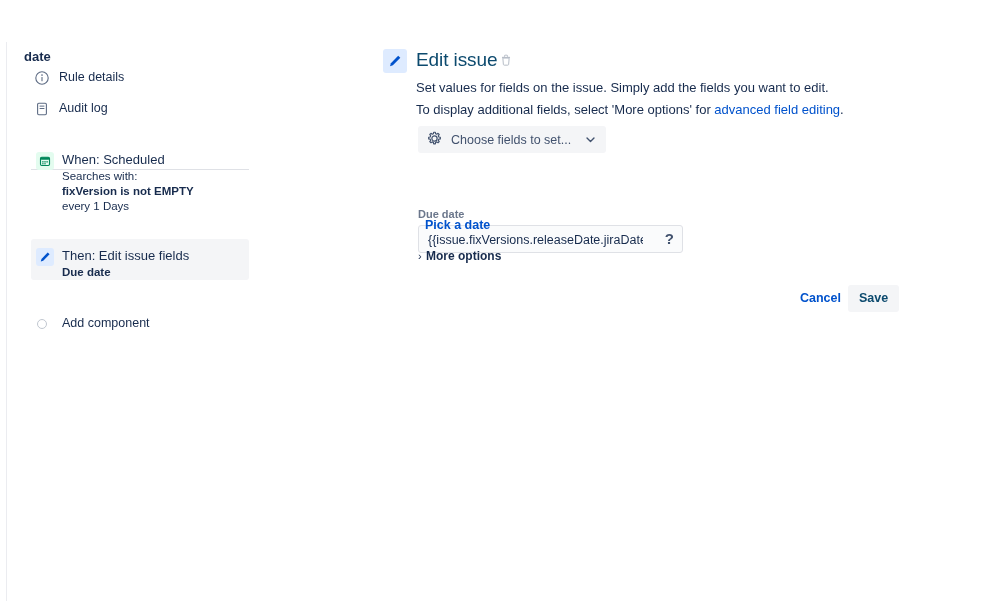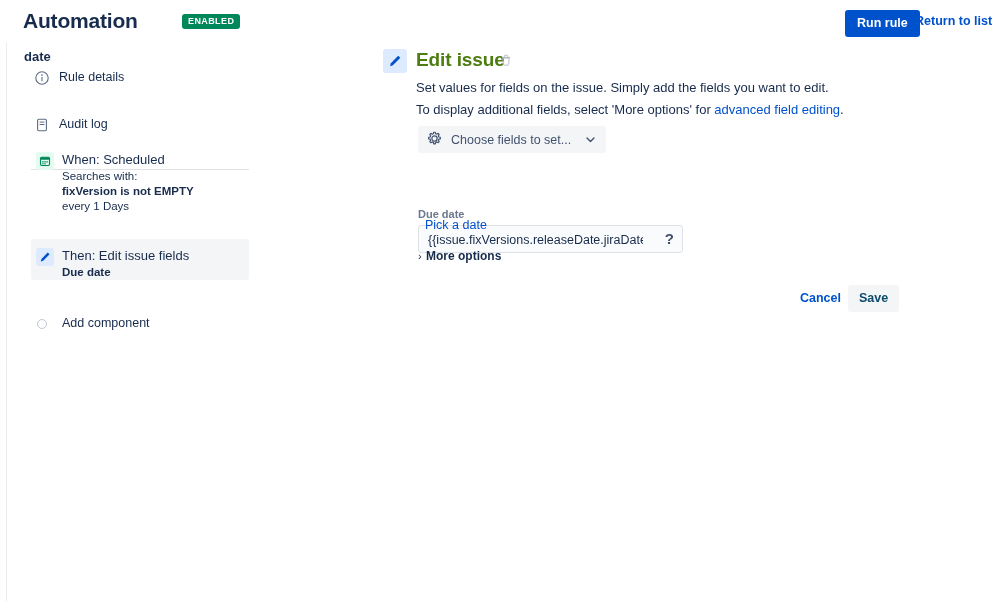--- a/index.html
+++ b/index.html
@@ -109,21 +109,21 @@
     color: #42526E;
   }
   .nav-item .lbl {
     position: absolute;
     left: 35px; top: 2px;
     font-size: 12.5px;
     color: #172B4D;
     line-height: 17px;
   }
   #nav-rule-details { top: 25px; }
-  #nav-audit-log { top: 72px; text-align: center; }
+  #nav-audit-log { top: 56px; text-align: center; }
 
   .divider {
     position: absolute;
     left: 24px; top: 127px;
     width: 218px; height: 1px;
     background: #DFE1E6;
   }
   
   .comp {
     position: absolute;
@@ -203,22 +203,22 @@
     border-radius: 3px;
     background: #DEEBFF;
     display: flex;
     align-items: center;
     justify-content: center;
   }
   .eh-title {
     position: absolute;
     left: 33px; top: 5px;
     font-size: 19px;
-    font-weight: 700;
-    color: #4d7c0f;
+    font-weight: 400;
+    color: #0c4a6e;
     letter-spacing: -0.1px;
     line-height: 26px;
   }
   .eh-trash {
     position: absolute;
     left: 116px; top: 11px;
     width: 14px; height: 14px;
     cursor: pointer;
   }
   .desc {
@@ -293,21 +293,21 @@
     font-size: 15px;
     font-weight: bold;
     color: #42526E;
     cursor: pointer;
     line-height: 20px;
   }
   .pick-date {
     position: absolute;
     left: 42px; top: 175px;
     font-size: 12.5px;
-    font-weight: normal;
+    font-weight: bold;
     color: #0052CC;
     text-decoration: none;
     cursor: pointer;
     line-height: 16px;
   }
   .more-options {
     position: absolute;
     left: 35px; top: 206px;
     cursor: pointer;
     display: flex;
@@ -355,26 +355,20 @@
     padding: 5px 11px 6px 11px;
     cursor: default;
     line-height: 16px;
   }
 </style>
 </head>
 <body>
 
 <div class="page">
 
-  <div class="header">
-    <div class="app-title">Automation</div>
-    <div class="badge-enabled">ENABLED</div>
-    <button class="btn-run-rule">Run rule</button>
-    <a class="link-return">Return to list</a>
-  </div>
 
   <div class="rail-border"></div>
 
   <div class="sidebar">
 
     <div class="rule-name">date</div>
 
     <div class="nav-item" id="nav-rule-details">
       <span class="ic">
         <svg width="16" height="16" viewBox="0 0 16 16">

